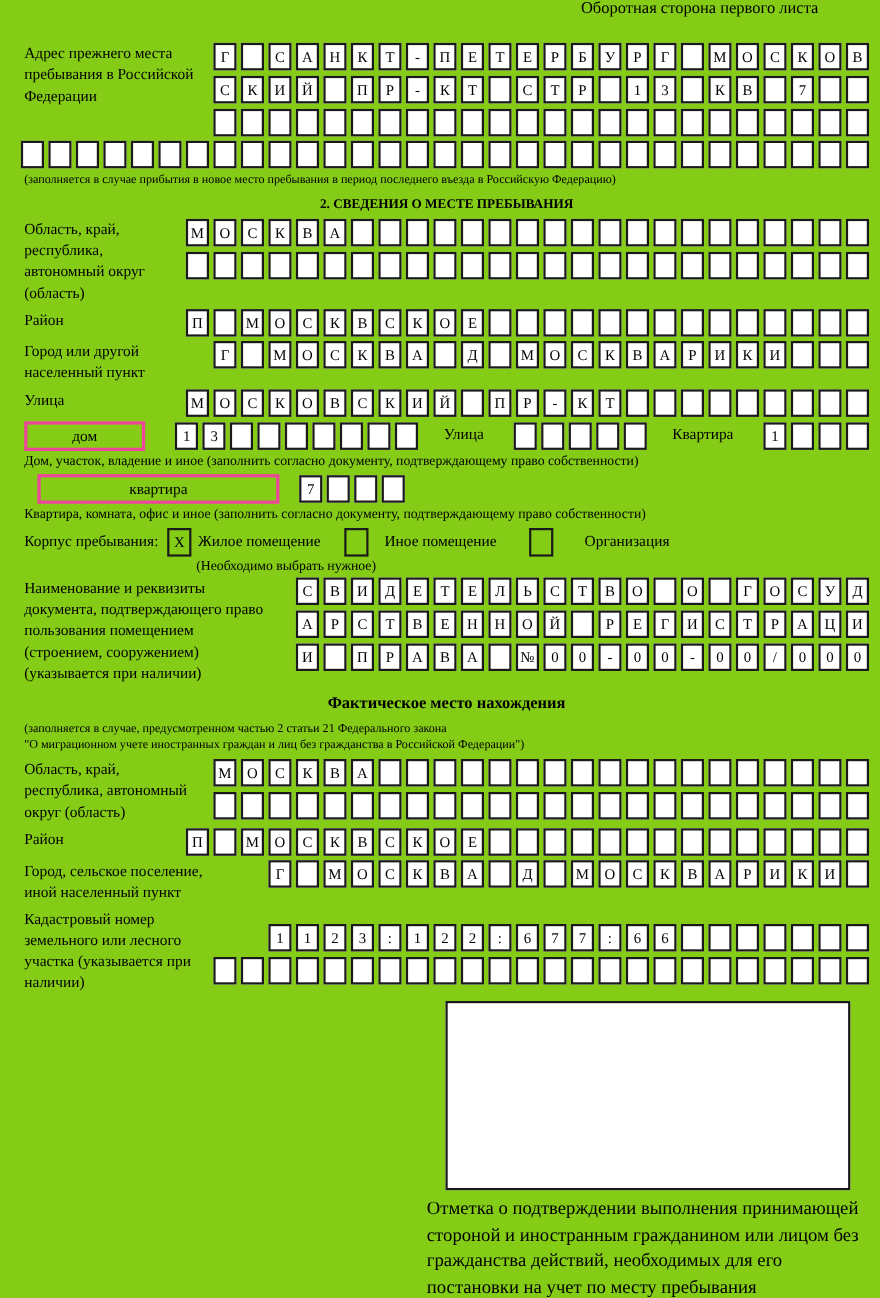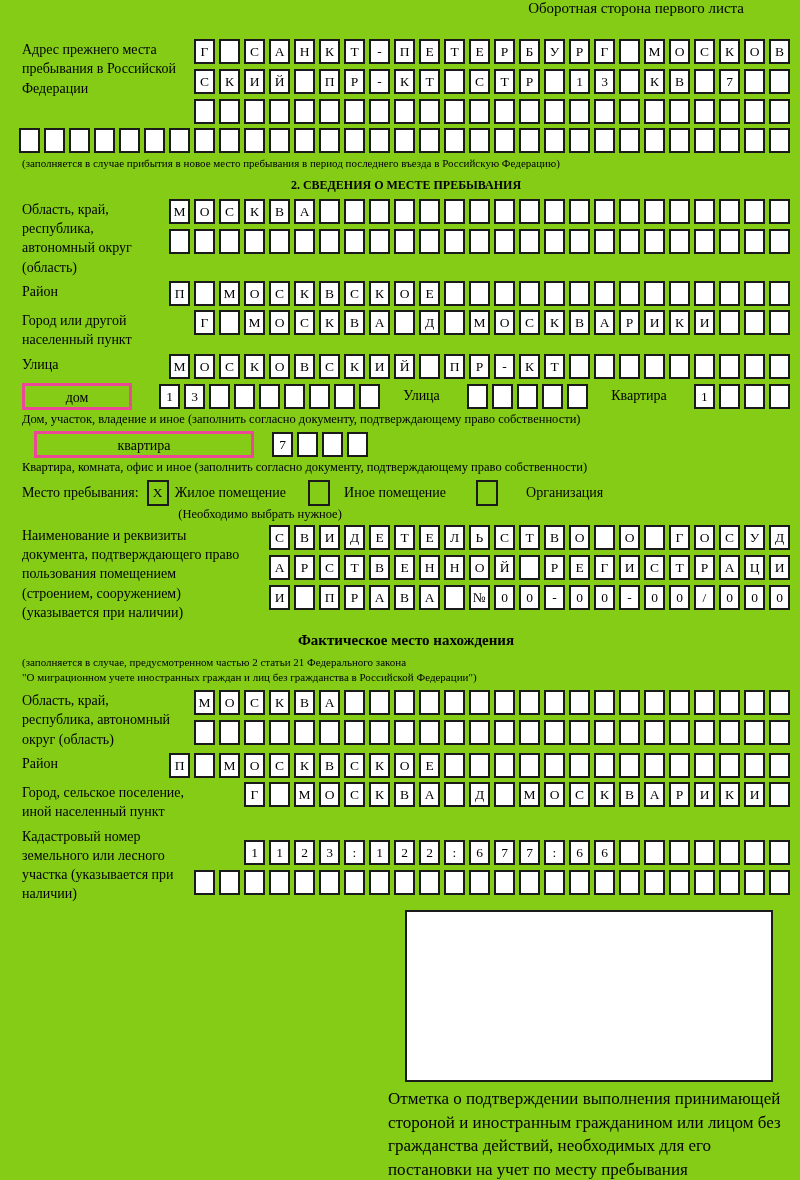--- a/index.html
+++ b/index.html
@@ -361,21 +361,21 @@
     <div class="cells">
         <span class="cell">7</span>
         <span class="cell"></span>
         <span class="cell"></span>
         <span class="cell"></span>
       </div>
   </div>
   <div class="note-left">Квартира, комната, офис и иное (заполнить согласно документу, подтверждающему право собственности)</div>
 
   <div class="chkrow">
-    <span>Место пребывания:</span>
+    <span>Корпус пребывания:</span>
     <span class="chk" style="margin-left:8px;">X</span>
     <span style="margin-left:6px;">Жилое помещение</span>
     <span class="chk" style="margin-left:22px;"></span>
     <span style="margin-left:14px;">Иное помещение</span>
     <span class="chk" style="margin-left:30px;"></span>
     <span style="margin-left:28px;">Организация</span>
   </div>
   <div class="chk-note">(Необходимо выбрать нужное)</div>
 
   <div class="field">

